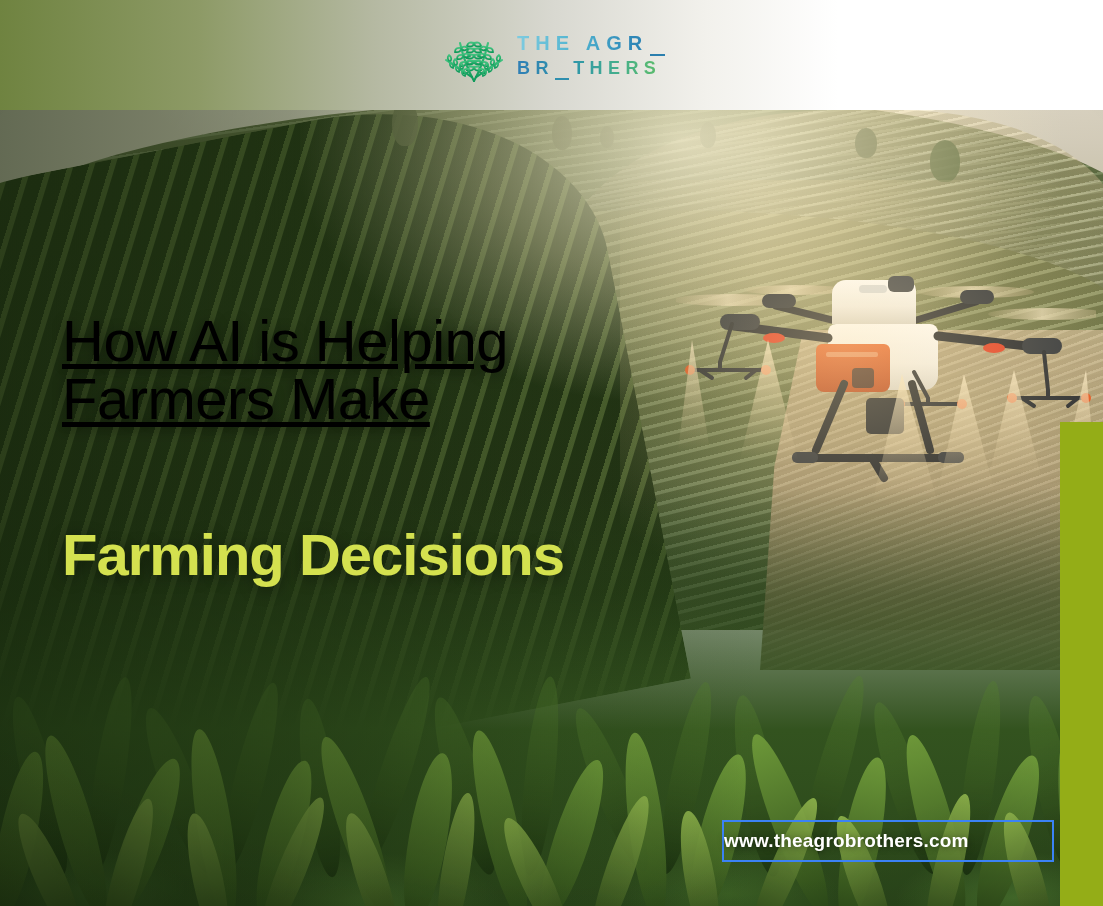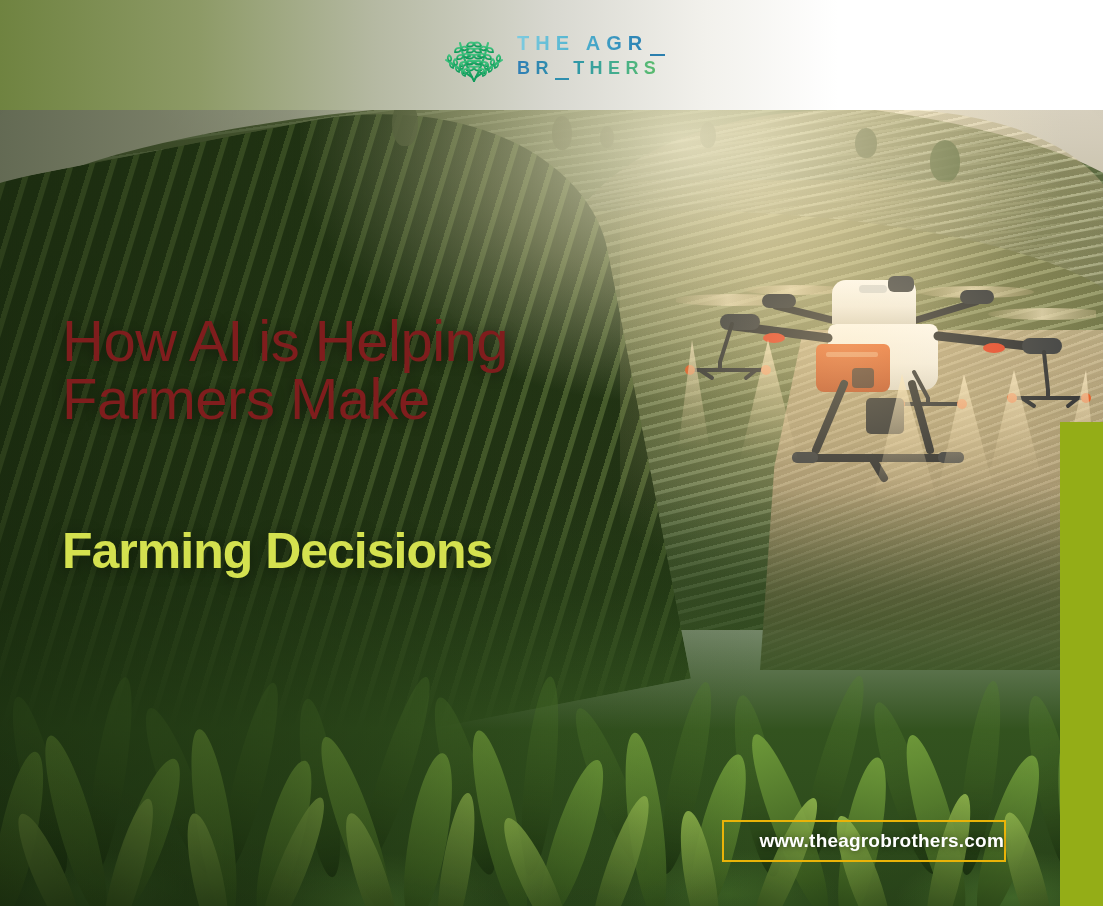--- a/index.html
+++ b/index.html
@@ -161,38 +161,39 @@
   .green-panel {
     position:absolute; left:1060px; top:422px; width:43px; height:484px;
     background:#94ad17;
   }
 
   
   .headline {
     position:absolute; left:62px; top:312px; width:680px;
     font-family:"Liberation Sans", sans-serif;
     font-weight:400; font-size:58px; line-height:1.0;
-    color:#7f1d1d; letter-spacing:-0.5px;
+    color:#000000; letter-spacing:-0.5px;
     text-shadow:0 2px 14px rgba(0,0,0,.45);
+    text-decoration:underline;
   }
   .headline .ln { display:block; }
 
   .subhead {
     position:absolute; left:62px; top:526px; width:760px;
     font-family:"Liberation Sans", sans-serif;
-    font-weight:700; font-size:50px; line-height:1.0;
+    font-weight:700; font-size:58px; line-height:1.0;
     color:#d4e14f; letter-spacing:-1px;
     text-shadow:0 3px 16px rgba(0,0,0,.45);
   }
 
   
   .url-badge {
-    position:absolute; left:722px; top:820px; width:284px; height:42px;
-    border:2px solid #eab308;
-    display:flex; align-items:center; justify-content:flex-end;
+    position:absolute; left:722px; top:820px; width:332px; height:42px;
+    border:2px solid #3b82f6;
+    display:flex; align-items:center; justify-content:flex-start;
   }
   .url-badge span {
     font-family:"Liberation Sans", sans-serif;
     font-weight:700; font-size:19px; color:#ffffff; letter-spacing:.2px;
     text-shadow:0 1px 6px rgba(0,0,0,.5);
   }
 
   
   .drone { position:absolute; left:676px; top:252px; width:420px; height:260px; }
   .mist { position:absolute; left:676px; top:340px; width:420px; height:240px; pointer-events:none; }

